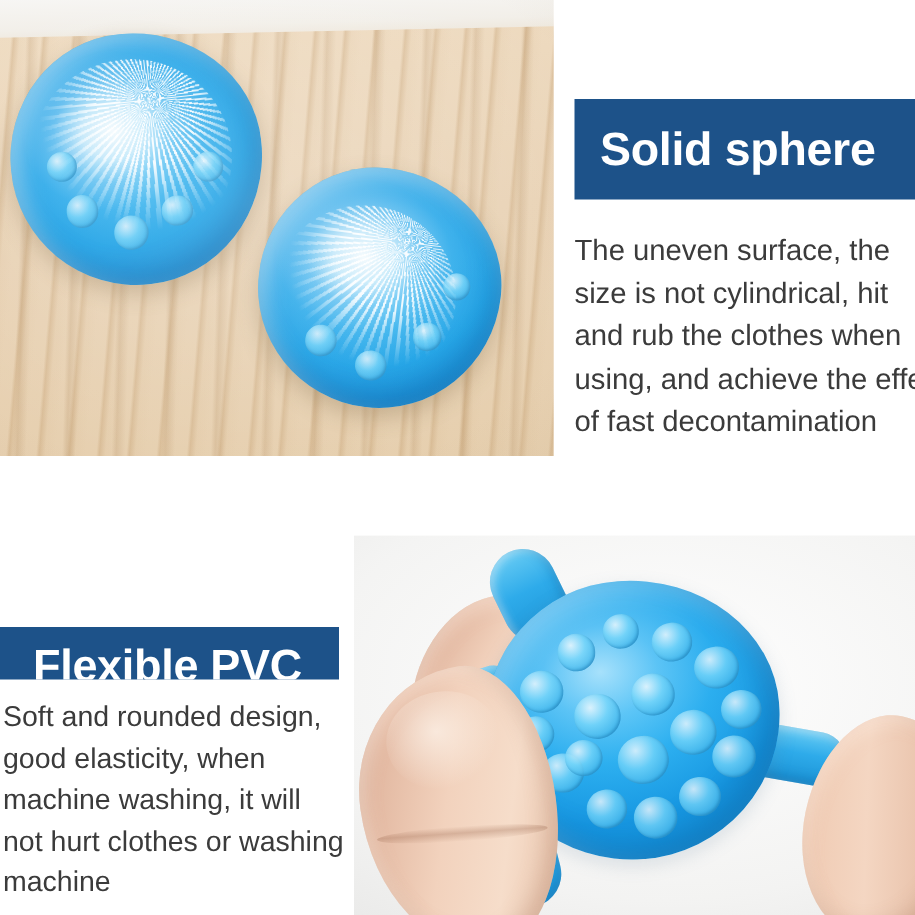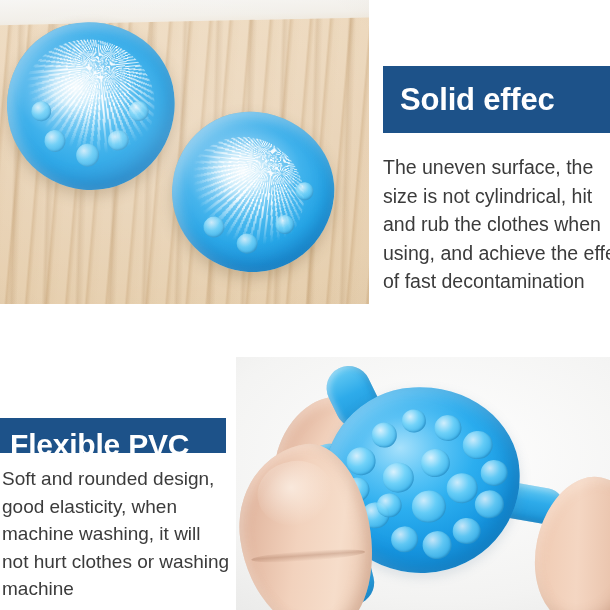--- a/index.html
+++ b/index.html
@@ -291,21 +291,21 @@
   #panel-bottom {
     position: absolute;
     left: 0px;
     top: 418px;
     width: 232px;
   }
   #banner-bottom {
     width: 226px;
     height: 35px;
     line-height: 53px;
-    padding-left: 10px;
+    padding-left: 22px;
     font-size: 30px;
     box-sizing: border-box;
     overflow: hidden;
   }
   #text-bottom {
     margin-top: 12px;
     margin-left: 2px;
     font-size: 19px;
     line-height: 27.5px;
   }
@@ -372,21 +372,21 @@
       <div class="nub" style="left:22%;top:68%;width:13%;height:13%"></div>
       <div class="nub" style="left:44%;top:76%;width:13%;height:13%"></div>
       <div class="nub" style="left:66%;top:62%;width:12%;height:12%"></div>
       <div class="nub" style="left:76%;top:40%;width:11%;height:11%"></div>
     </div>
 
     <div class="vignette"></div>
   </div>
 
   <div id="panel-top">
-    <div class="banner" id="banner-top">Solid effec</div>
+    <div class="banner" id="banner-top">Solid sphere</div>
     <div class="body-text" id="text-top">The uneven surface, the
 size is not cylindrical, hit
 and rub the clothes when
 using, and achieve the effec
 of fast decontamination</div>
   </div>
 
   <div class="photo" id="photo-bottom">
     <div class="bg-soft"></div>
 

